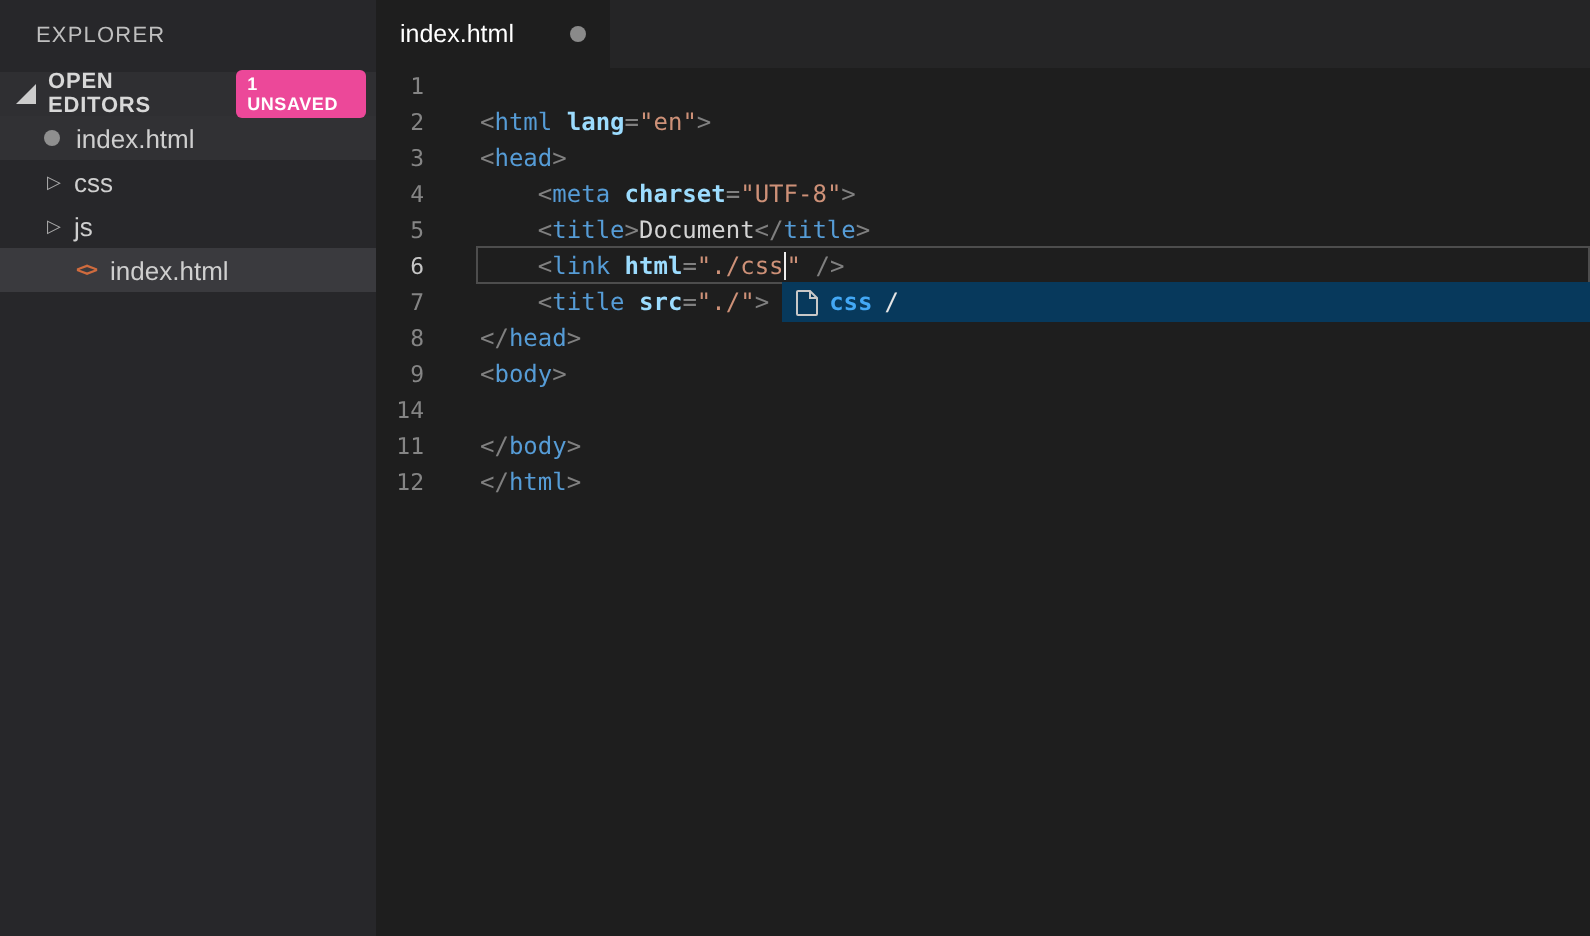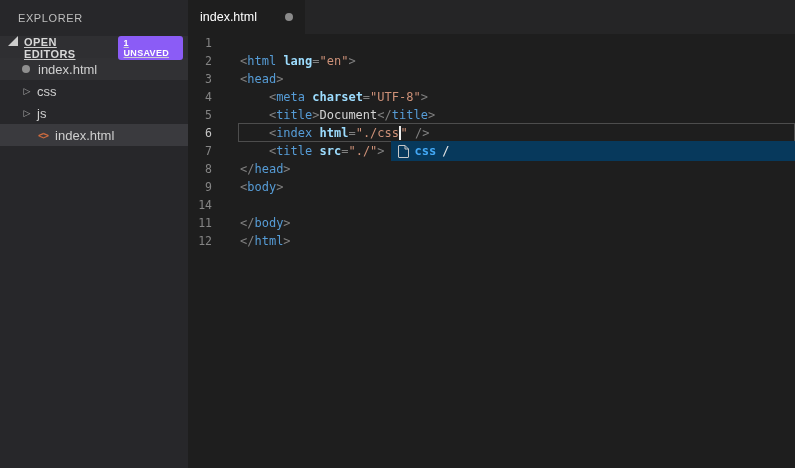--- a/index.html
+++ b/index.html
@@ -7,37 +7,37 @@
   .app {
     position:relative; width:795px; height:468px; overflow:hidden;
     background:var(--background,#1e1e1e);
     font-family:"Liberation Sans", sans-serif;
     display:flex;
   }
   
   .sidebar { width:188px; height:100%; background:#27272a; flex:none; color:#cccccc; }
   .sb-title { height:36px; line-height:36px; padding-left:18px; font-size:11px; letter-spacing:0.6px; color:#bfbfbf; }
   .sec-header {
-    height:22px; display:flex; align-items:flex-start; gap:6px;
-    padding-left:8px; background:#2f2f32; cursor:pointer;text-decoration:underline;
+    height:22px; display:flex; align-items:center; gap:6px;
+    padding-left:8px; background:#2f2f32; cursor:pointer;
   }
   .sec-label { font-size:11px; font-weight:bold; letter-spacing:0.4px; color:#d8d8d8; }
   .tw-exp {
     width:0; height:0; flex:none;
     border-right:5px solid #cccccc; border-bottom:5px solid #cccccc;
     border-left:5px solid transparent; border-top:5px solid transparent;
   }
   .tw-col { font-size:9px; color:#ababab; width:10px; text-align:center; flex:none; }
   .row { height:22px; display:flex; align-items:center; font-size:13px; color:#cfcfcf; cursor:pointer; }
   .row.open-ed { background:#313134; padding-left:22px; gap:8px; }
   .row.tree { padding-left:22px; gap:5px; }
   .row.tree.file { padding-left:38px; gap:7px; background:#3a3a3e; }
   .badge {
     margin-left:auto; margin-right:5px;
-    background:#8b5cf6; color:#ffffff; font-size:9px; font-weight:bold;
+    background:#ec4899; color:#ffffff; font-size:9px; font-weight:bold;
     padding:2px 6px; border-radius:3px; letter-spacing:0.3px;
   }
   .dot { width:8px; height:8px; border-radius:50%; background:#8f8f8f; flex:none; }
   .html-icon { font-family:"DejaVu Sans Mono", monospace; font-size:10px; font-weight:bold; color:#cf6b3e; letter-spacing:-1px; }
   
   .editor { flex:1; display:flex; flex-direction:column; min-width:0; }
   .tabbar { height:34px; background:#252526; display:flex; flex:none; }
   .tab {
     height:34px; background:var(--background,#1e1e1e);
     display:flex; align-items:center; padding:0 12px; width:117px; cursor:pointer;
@@ -131,21 +131,21 @@
         <div class="line">
           <span class="ln">4</span>
           <span class="code"><span class="tk-x">    </span><span class="tk-p">&lt;</span><span class="tk-t">meta</span><span class="tk-x"> </span><span class="tk-a">charset</span><span class="tk-p">=</span><span class="tk-s">"UTF-8"</span><span class="tk-p">&gt;</span></span>
         </div>
         <div class="line">
           <span class="ln">5</span>
           <span class="code"><span class="tk-x">    </span><span class="tk-p">&lt;</span><span class="tk-t">title</span><span class="tk-p">&gt;</span><span class="tk-x">Document</span><span class="tk-p">&lt;/</span><span class="tk-t">title</span><span class="tk-p">&gt;</span></span>
         </div>
         <div class="line current">
           <span class="ln">6</span>
-          <span class="code"><span class="tk-x">    </span><span class="tk-p">&lt;</span><span class="tk-t">index</span><span class="tk-x"> </span><span class="tk-a">html</span><span class="tk-p">=</span><span class="tk-s">"</span><span class="tk-l">./css</span><span class="cursor"></span><span class="tk-s">"</span><span class="tk-x"> </span><span class="tk-p">/&gt;</span></span>
+          <span class="code"><span class="tk-x">    </span><span class="tk-p">&lt;</span><span class="tk-t">link</span><span class="tk-x"> </span><span class="tk-a">html</span><span class="tk-p">=</span><span class="tk-s">"</span><span class="tk-l">./css</span><span class="cursor"></span><span class="tk-s">"</span><span class="tk-x"> </span><span class="tk-p">/&gt;</span></span>
         </div>
         <div class="line">
           <span class="ln">7</span>
           <span class="code"><span class="tk-x">    </span><span class="tk-p">&lt;</span><span class="tk-t">title</span><span class="tk-x"> </span><span class="tk-a">src</span><span class="tk-p">=</span><span class="tk-s">"</span><span class="tk-l">./</span><span class="tk-s">"</span><span class="tk-p">&gt;</span></span>
           <div class="suggest">
             <svg width="11" height="13" viewBox="0 0 11 13">
               <path d="M1 .5h6L10.5 4v8a.5.5 0 0 1-.5.5H1A.5.5 0 0 1 .5 12V1A.5.5 0 0 1 1 .5Z" fill="none" stroke="#c8c8c8"></path>
               <path d="M7 .5V4h3.5" fill="none" stroke="#c8c8c8"></path>
             </svg>
             <span class="sg-match">css</span>

